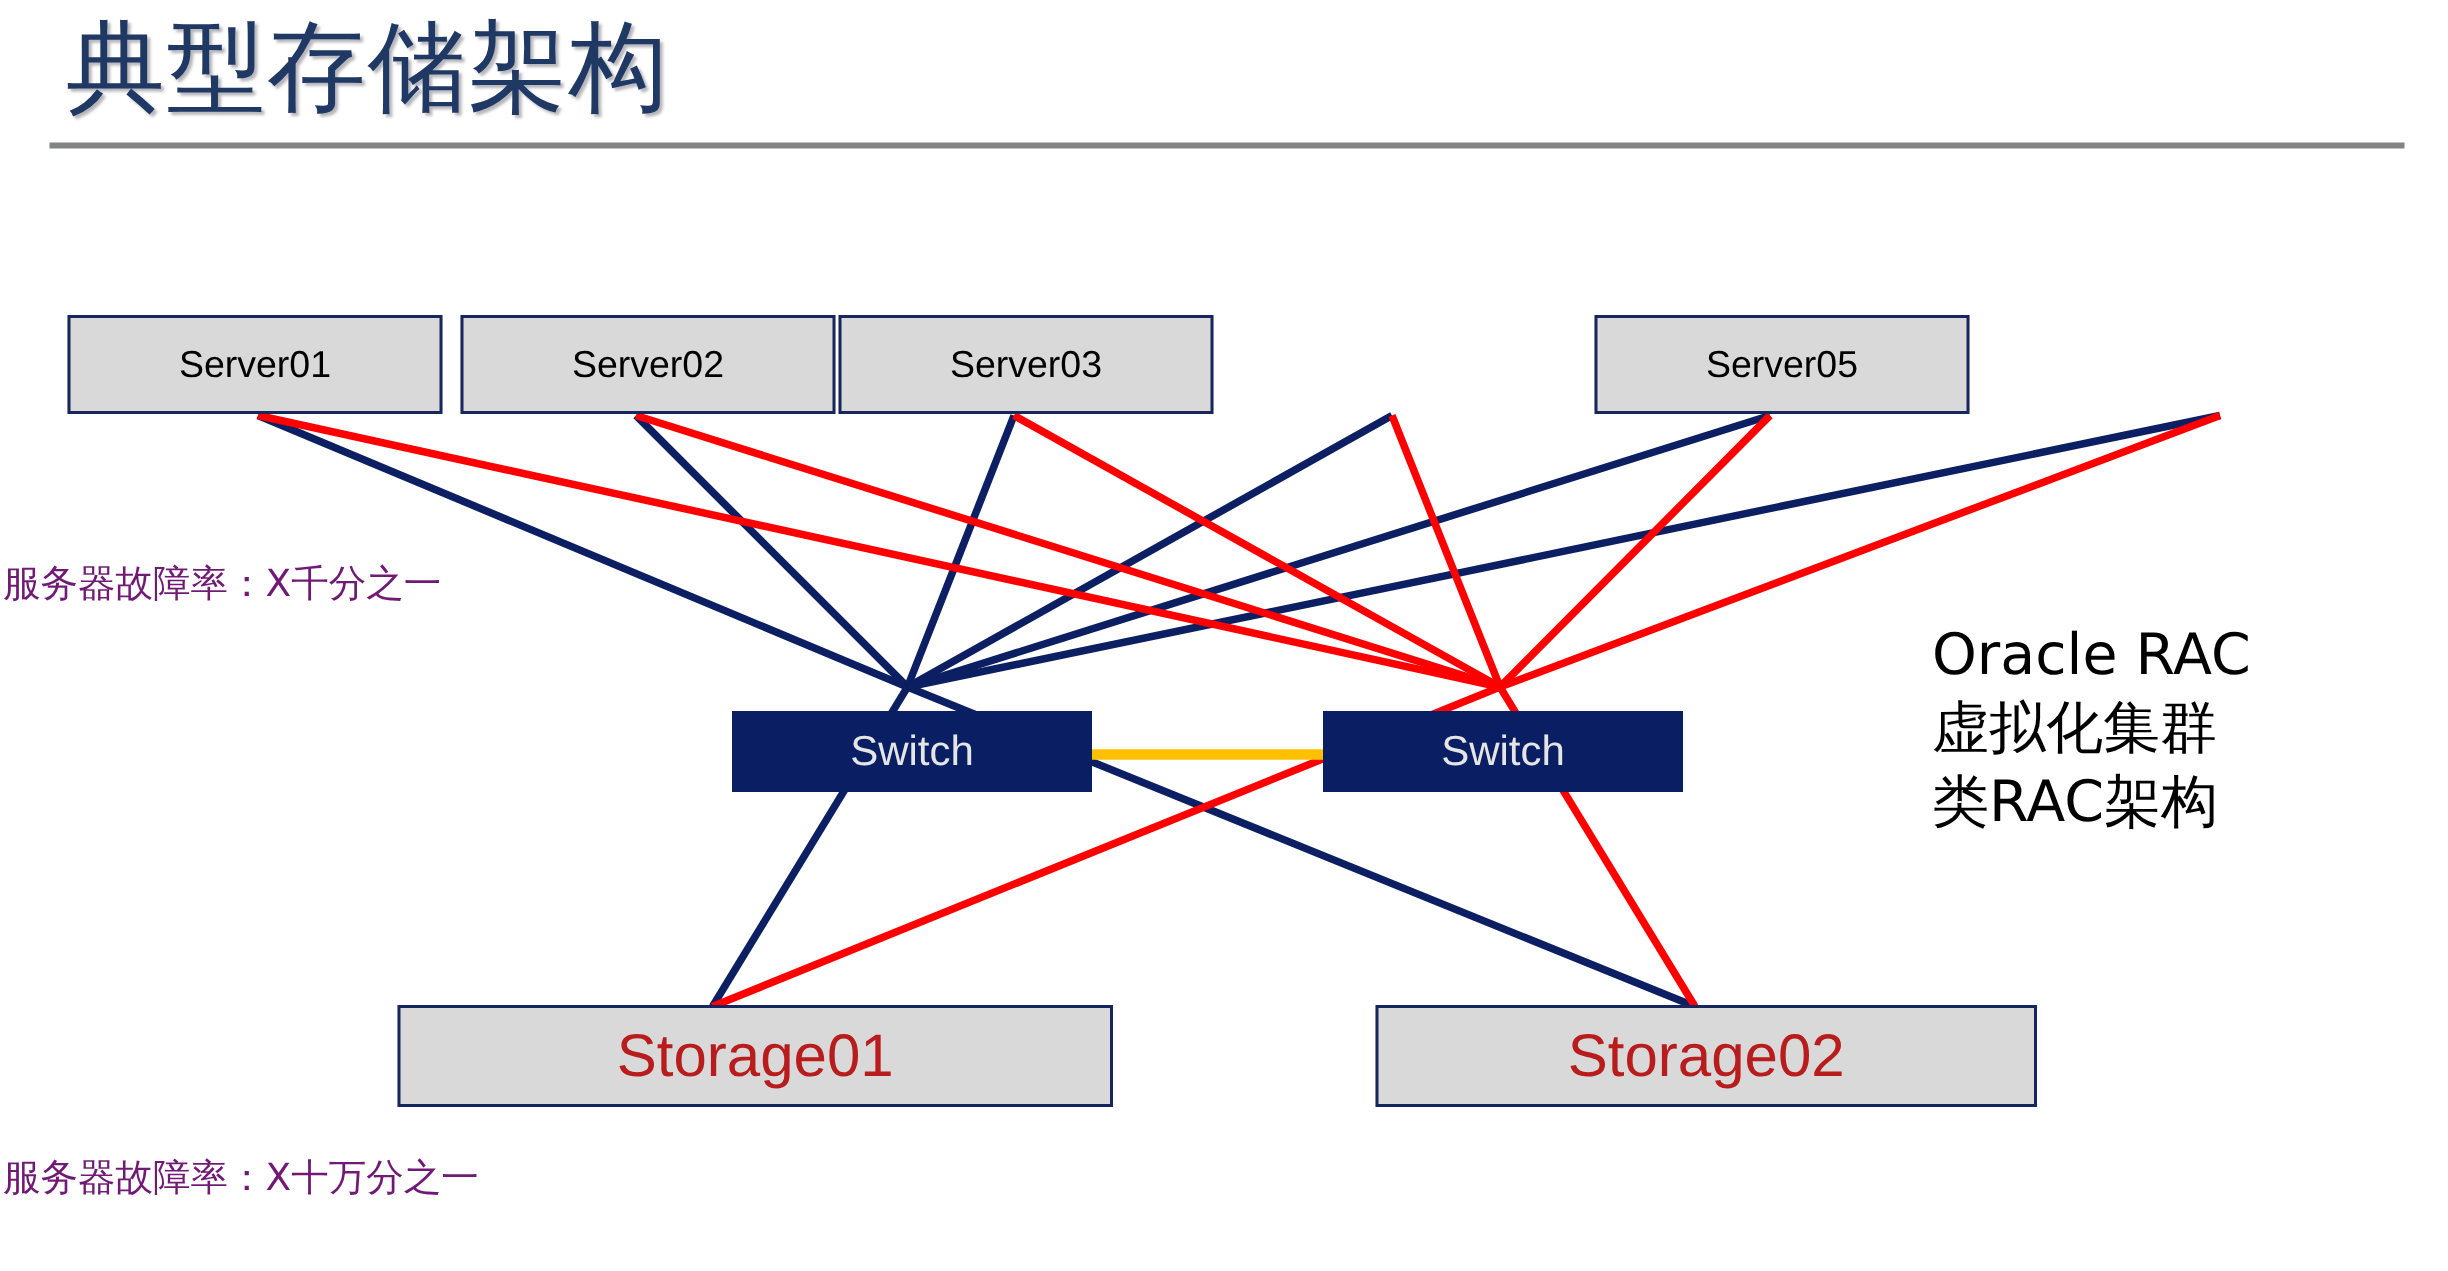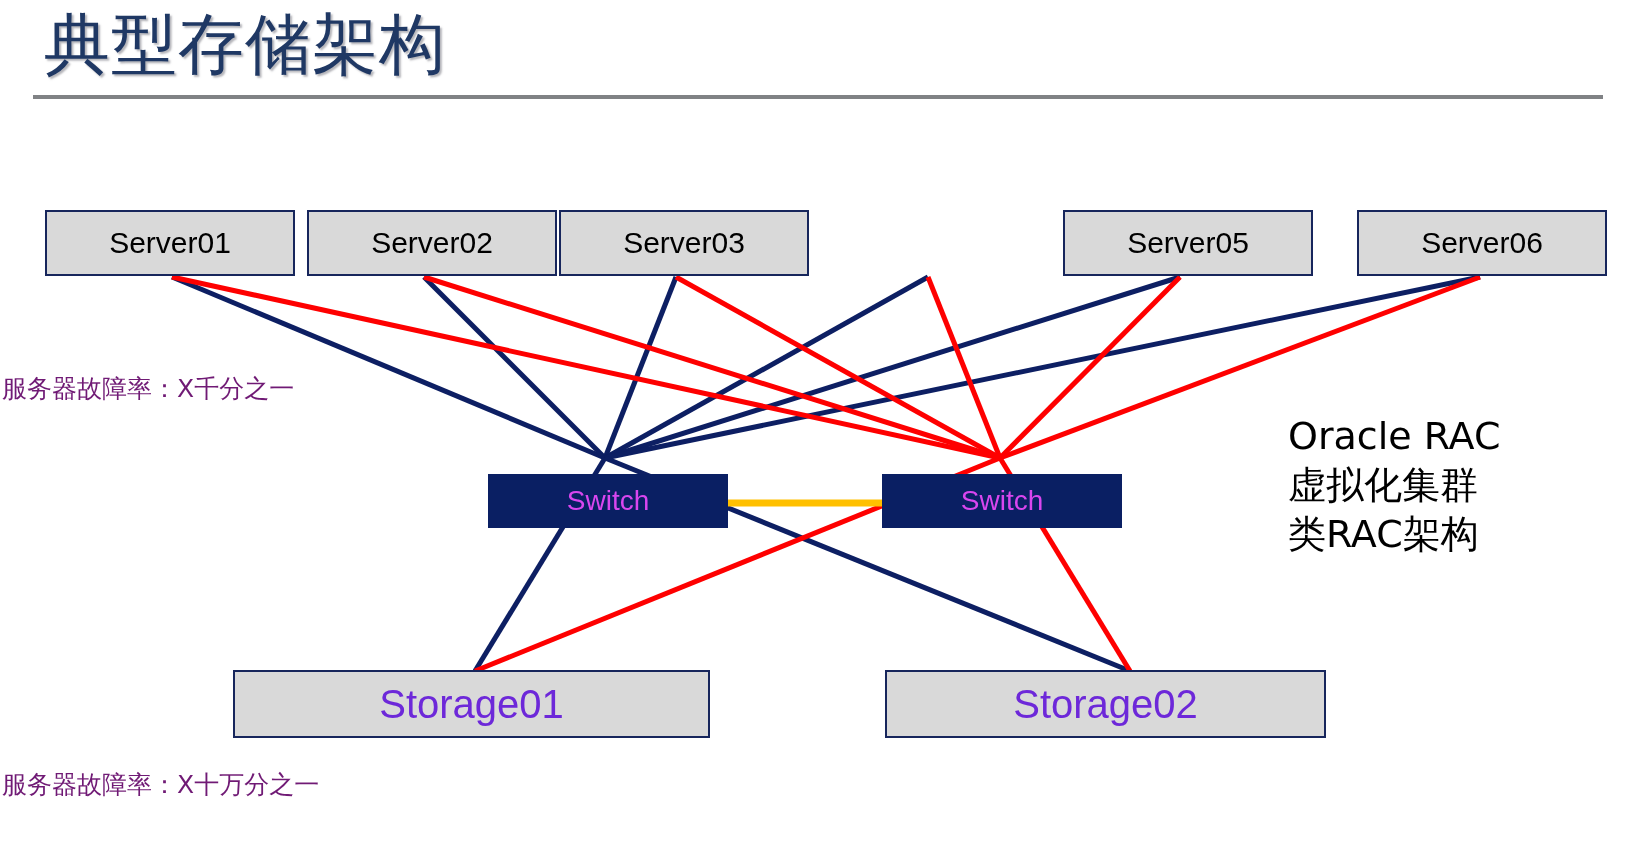--- a/index.html
+++ b/index.html
@@ -58,38 +58,39 @@
     position: absolute;
     box-sizing: border-box;
     display: flex;
     align-items: center;
     justify-content: center;
     white-space: nowrap;
   }
   .node.server {
     background: #d9d9d9;
     border: 2px solid #17265c;
-    font-size: 30px;
+    font-size: 25px;
     color: #000000;
     height: 66px;
     width: 250px;
     top: 210px;
   }
   .node.storage {
     background: #d9d9d9;
     border: 2px solid #17265c;
     font-size: 40px;
-    color: #6d28d9;
+    color: #b91c1c;
     height: 68px;
     top: 670px;
+    margin-left: 32px;
   }
   .node.switch {
     background: #0a1f63;
     border: none;
-    color: #d946ef;
+    color: #e5e5e5;
     font-size: 28px;
     height: 54px;
     width: 240px;
     top: 474px;
   }
   
   .annot {
     position: absolute;
     font-size: 25px;
     color: #701a75;
@@ -151,23 +152,20 @@
   </div>
   <div class="node server" style="left:307px">
     <span>Server02</span>
   </div>
   <div class="node server" style="left:559px">
     <span>Server03</span>
   </div>
   <div class="node server" style="left:1063px">
     <span>Server05</span>
   </div>
-  <div class="node server" style="left:1357px">
-    <span>Server06</span>
-  </div>
 
   <div class="node switch" style="left:488px">
     <span>Switch</span>
   </div>
   <div class="node switch" style="left:882px">
     <span>Switch</span>
   </div>
 
   <div class="node storage" style="left:233px;width:477px">
     <span>Storage01</span>

